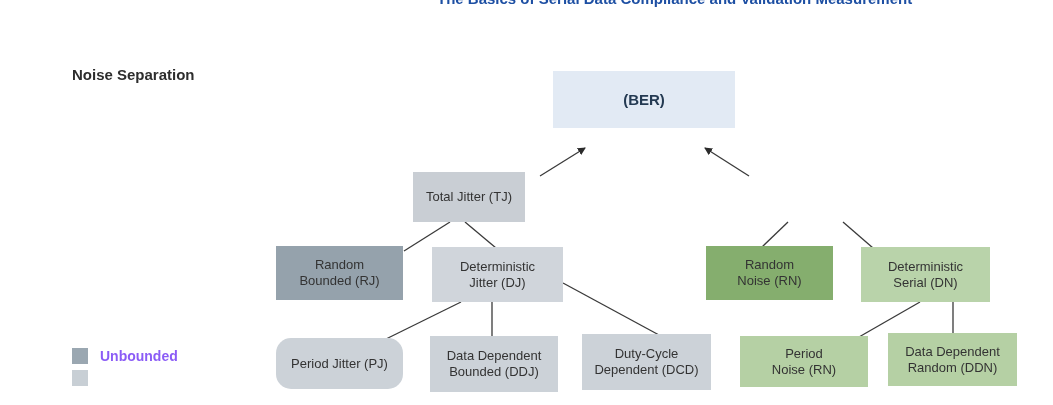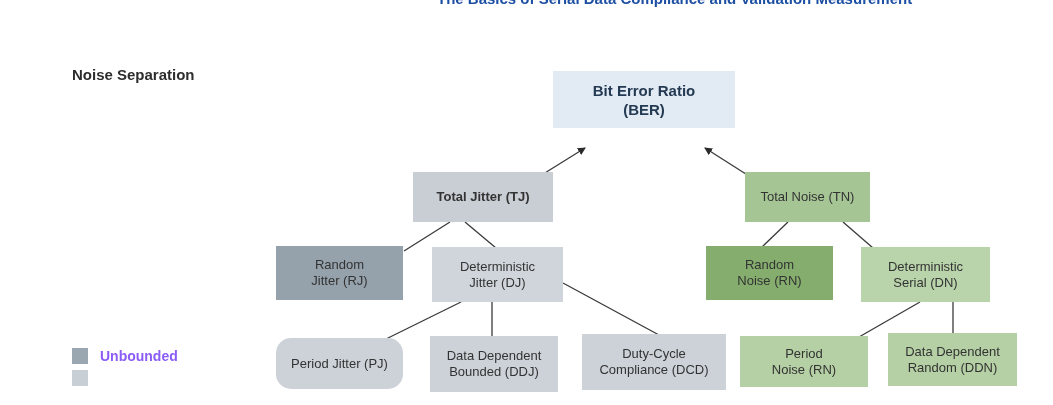--- a/index.html
+++ b/index.html
@@ -28,27 +28,27 @@
   .node {
     position:absolute;
     display:flex; flex-direction:column;
     align-items:center; justify-content:center;
     text-align:center;
     font-size:13px; line-height:16px; color:#333333;
   }
   .node span { display:block; }
   #node-ber { left:553px; top:71px;  width:182px; height:57px;
               font-weight:bold; font-size:15px; line-height:19px; color:#243a52; }
-  #node-tj  { left:413px; top:172px; width:140px; height:50px;font-weight:bold; }
+  #node-tj  { left:413px; top:172px; width:112px; height:50px; }
   #node-tn  { left:745px; top:172px; width:125px; height:50px; }
   #node-rj  { left:276px; top:246px; width:127px; height:54px; }
   #node-dj  { left:432px; top:247px; width:131px; height:55px; }
   #node-pj  { left:276px; top:338px; width:127px; height:51px;border-radius:15px; }
   #node-ddj { left:430px; top:336px; width:128px; height:56px; }
-  #node-dcd { left:582px; top:334px; width:144px; height:56px; }
+  #node-dcd { left:582px; top:334px; width:129px; height:56px; }
   #node-rn  { left:706px; top:246px; width:127px; height:54px; }
   #node-dn  { left:861px; top:247px; width:129px; height:55px; }
   #node-pn  { left:740px; top:336px; width:128px; height:51px; }
   #node-ddn { left:888px; top:333px; width:129px; height:53px; }
   
   .legend-swatch { position:absolute; width:16px; height:16px; }
   #legend-swatch-unbounded { left:72px; top:348px; }
   #legend-swatch-bounded   { left:72px; top:370px; }
   .legend-label { position:absolute; left:100px; font-size:14px; font-weight:bold; color:#8b5cf6; line-height:16px; }
   #legend-label-unbounded { top:348px; }
@@ -78,54 +78,50 @@
       <line x1="492" y1="302" x2="492" y2="337"></line>
       <line x1="563" y1="283" x2="659" y2="335"></line>
       <line x1="788" y1="222" x2="762" y2="247"></line>
       <line x1="843" y1="222" x2="873" y2="248"></line>
       <line x1="920" y1="302" x2="859" y2="337"></line>
       <line x1="953" y1="302" x2="953" y2="334"></line>
     </g>
   </svg>
 
   <div class="node" id="node-ber" style="background-color: rgb(226, 234, 244); color: rgb(36, 58, 82);">
-    <span>Bit Error Ratio</span>
     <span>(BER)</span>
   </div>
 
   <div class="node" id="node-tj" style="background-color: rgb(201, 206, 212);">
     <span>Total Jitter (TJ)</span>
   </div>
 
-  <div class="node" id="node-tn" style="background-color: rgb(166, 197, 149);">
-    <span>Total Noise (TN)</span>
-  </div>
 
   <div class="node" id="node-rj" style="background-color: rgb(149, 162, 172);">
     <span>Random</span>
-    <span>Jitter (RJ)</span>
+    <span>Bounded (RJ)</span>
   </div>
 
   <div class="node" id="node-dj" style="background-color: rgb(208, 213, 219);">
     <span>Deterministic</span>
     <span>Jitter (DJ)</span>
   </div>
 
   <div class="node" id="node-pj" style="background-color: rgb(204, 210, 216);">
     <span>Period Jitter (PJ)</span>
   </div>
 
   <div class="node" id="node-ddj" style="background-color: rgb(204, 210, 216);">
     <span>Data Dependent</span>
     <span>Bounded (DDJ)</span>
   </div>
 
   <div class="node" id="node-dcd" style="background-color: rgb(204, 210, 216);">
     <span>Duty-Cycle</span>
-    <span>Compliance (DCD)</span>
+    <span>Dependent (DCD)</span>
   </div>
 
   <div class="node" id="node-rn" style="background-color: rgb(133, 174, 110);">
     <span>Random</span>
     <span>Noise (RN)</span>
   </div>
 
   <div class="node" id="node-dn" style="background-color: rgb(185, 211, 170);">
     <span>Deterministic</span>
     <span>Serial (DN)</span>

